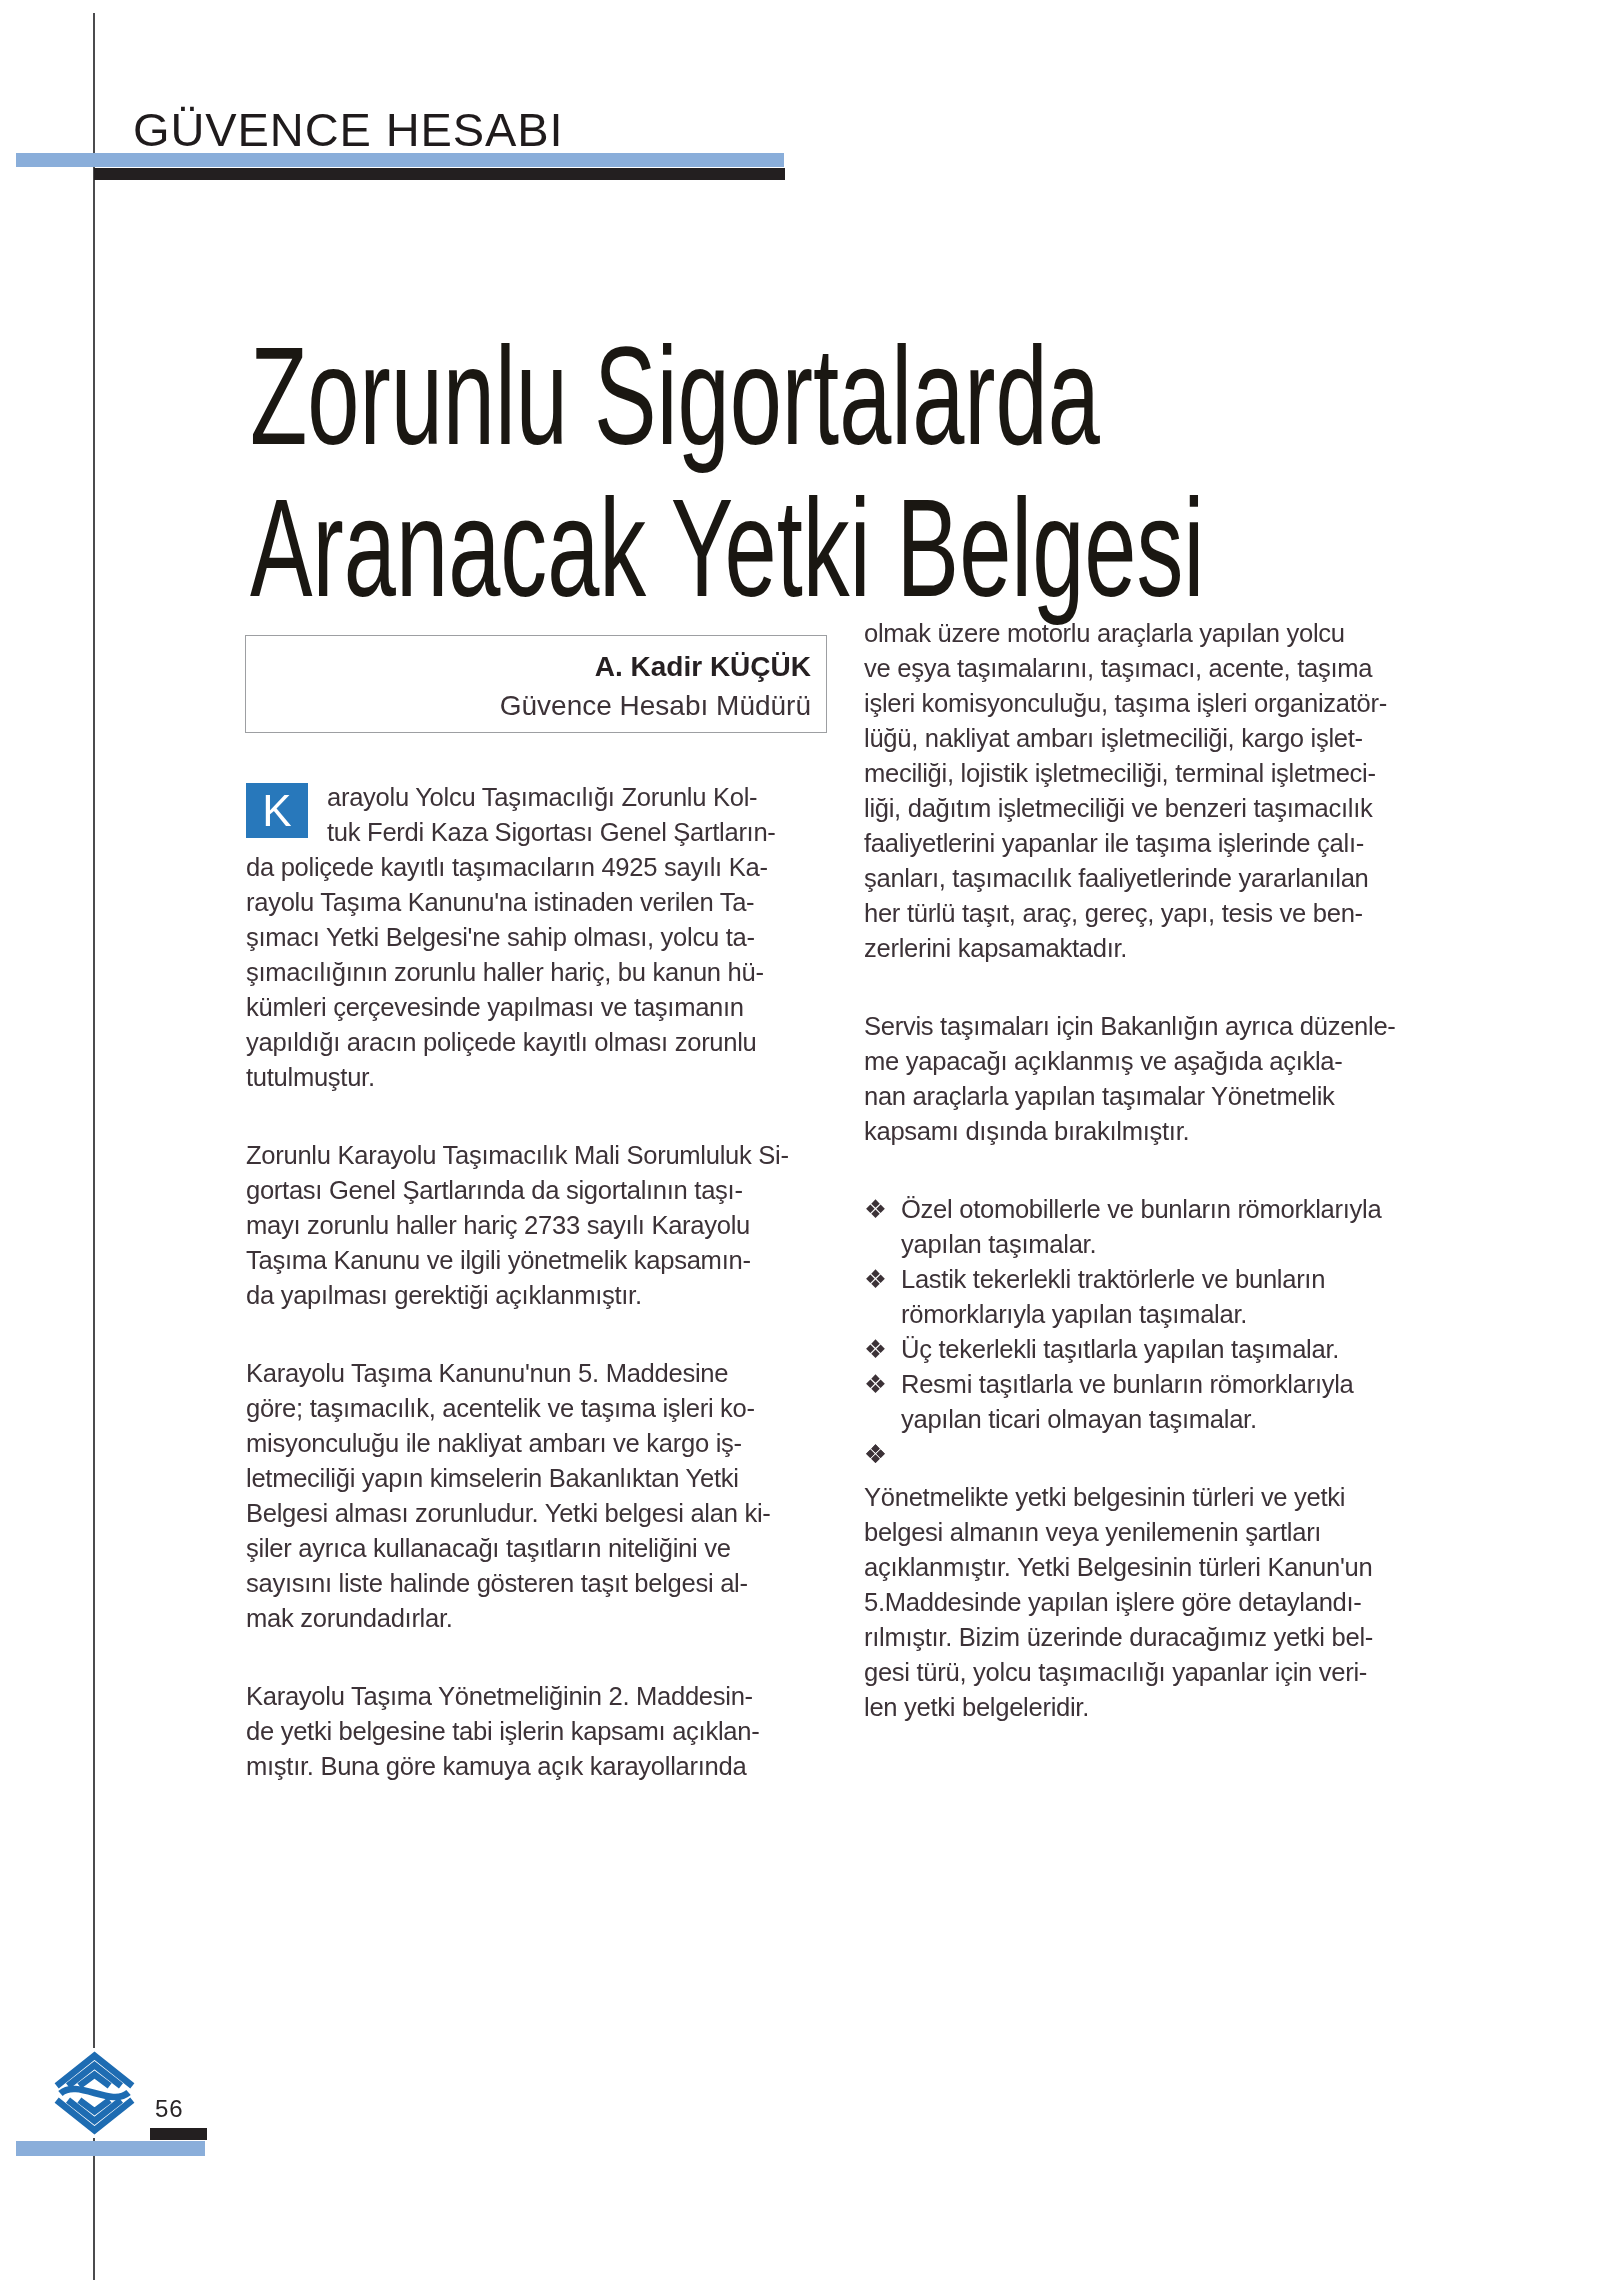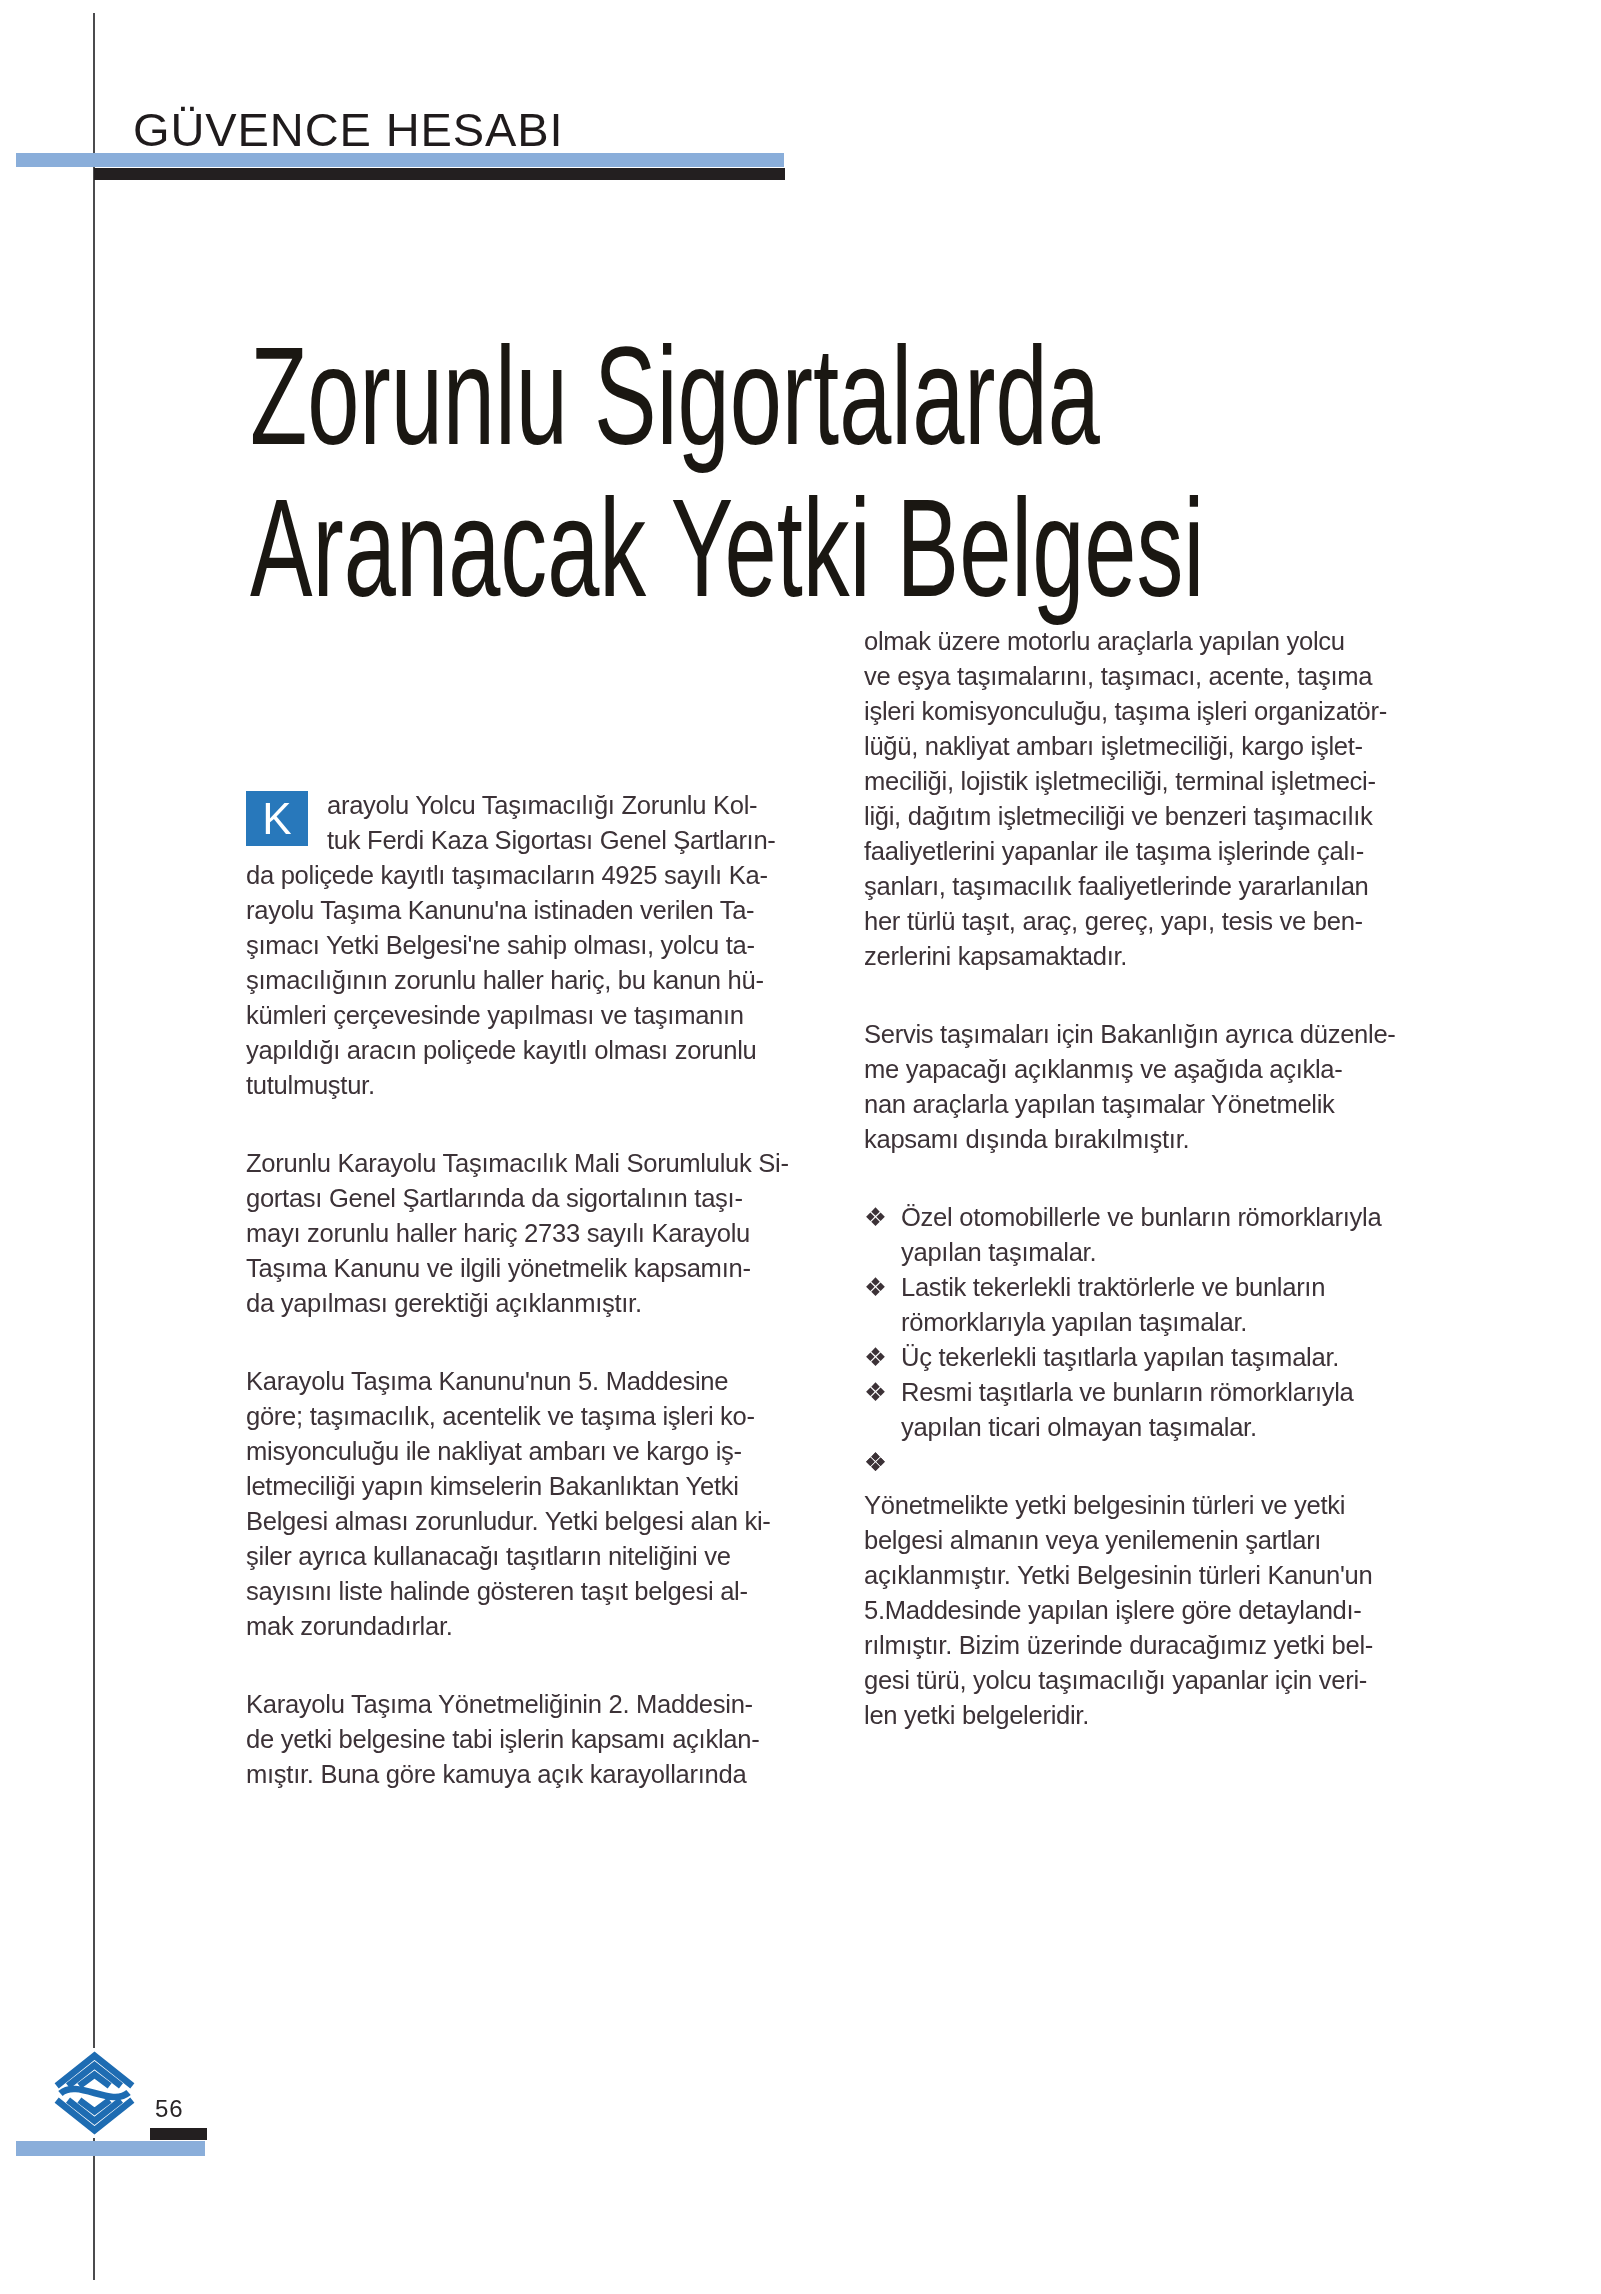--- a/index.html
+++ b/index.html
@@ -31,21 +31,21 @@
   }
   .author-name{font-weight:bold;font-size:28px;line-height:38px;color:#262022;}
   .author-role{font-size:28px;line-height:40px;color:#3c3237;}
 
   .col{
     position:absolute;width:583px;
     color:#3c3237;font-size:25.6px;line-height:35px;letter-spacing:-0.3px;
   }
   .col-left{left:246px;top:776px;}
   .col-right{left:864px;top:612px;}
-  .para{margin:12px 0 43px 0;}
+  .para{margin:4px 0 43px 0;}
   .pre{white-space:pre-line;}
   .dropcap{
     float:left;width:62px;height:55px;background:#2878bb;
     color:#ffffff;font-size:44px;line-height:55px;text-align:center;
     margin:2.8px 19px 5.7px 0;letter-spacing:0;
   }
   .bullet-list{margin:0 0 43px 0;}
   .bullet-item{position:relative;padding-left:37px;}
   .bullet-glyph{position:absolute;left:0;top:0;}
 
@@ -63,20 +63,24 @@
 
   <div class="header-title">GÜVENCE HESABI</div>
   <div class="bar-blue-top"></div>
   <div class="bar-black-top"></div>
 
   <div class="title">
     <div class="title-line">Zorunlu Sigortalarda</div>
     <div class="title-line">Aranacak Yetki Belgesi</div>
   </div>
 
+  <div class="author-box">
+    <div class="author-name">A. Kadir KÜÇÜK</div>
+    <div class="author-role">Güvence Hesabı Müdürü</div>
+  </div>
 
   <div class="col col-left">
     <div class="para">
       <span class="dropcap">K</span><span class="pre">arayolu Yolcu Taşımacılığı Zorunlu Kol-
 tuk Ferdi Kaza Sigortası Genel Şartların-
 da poliçede kayıtlı taşımacıların 4925 sayılı Ka-
 rayolu Taşıma Kanunu'na istinaden verilen Ta-
 şımacı Yetki Belgesi'ne sahip olması, yolcu ta-
 şımacılığının zorunlu haller hariç, bu kanun hü-
 kümleri çerçevesinde yapılması ve taşımanın

